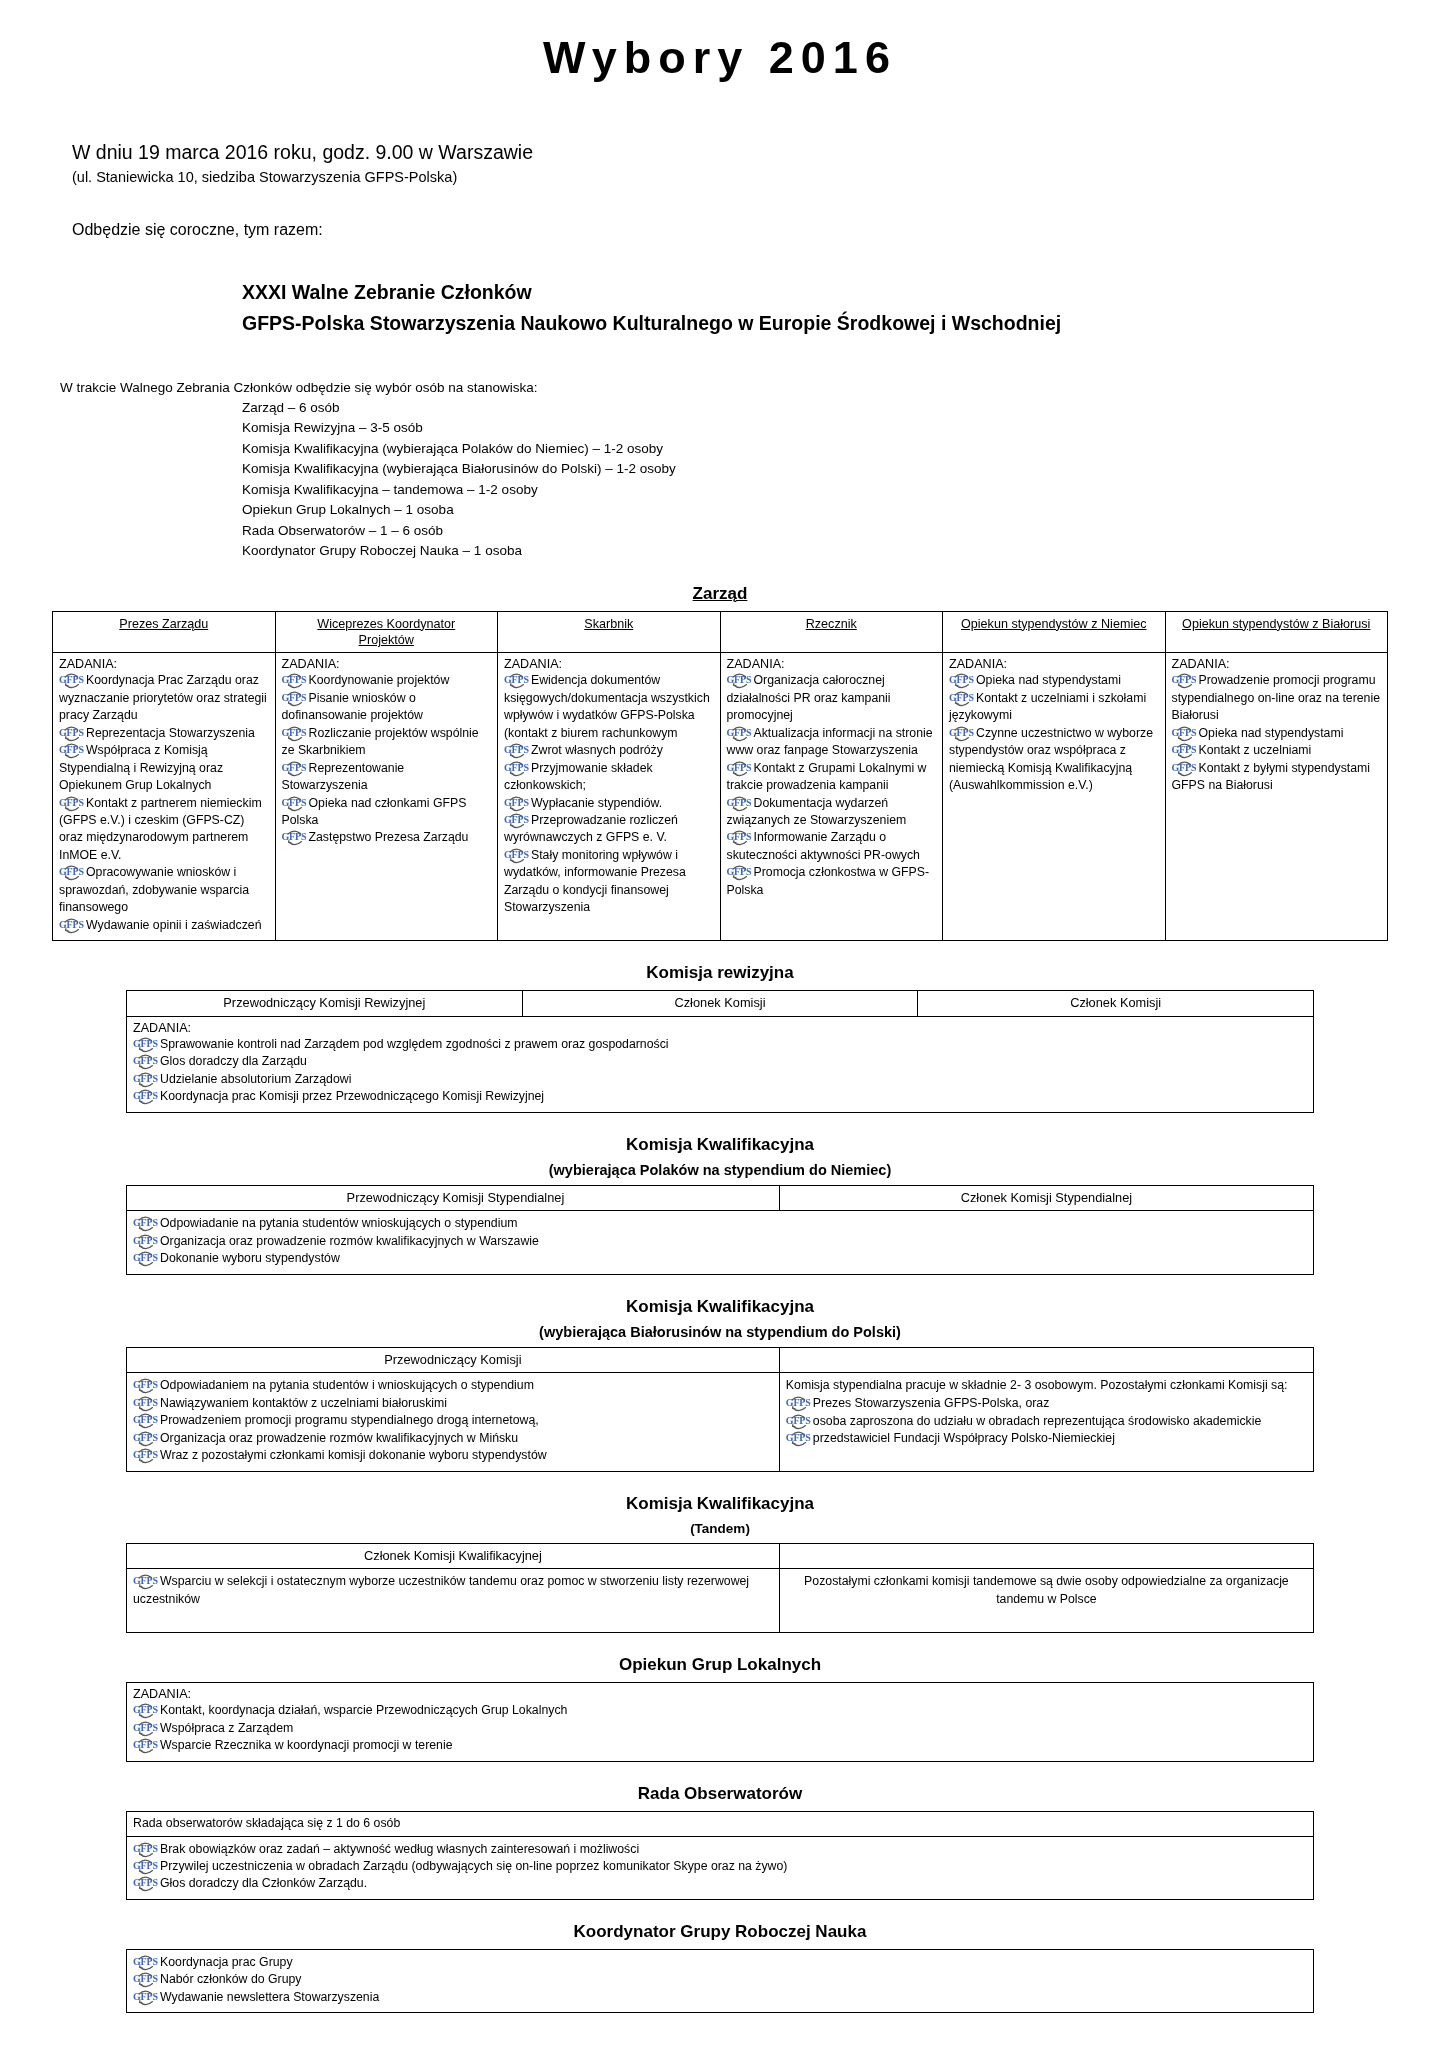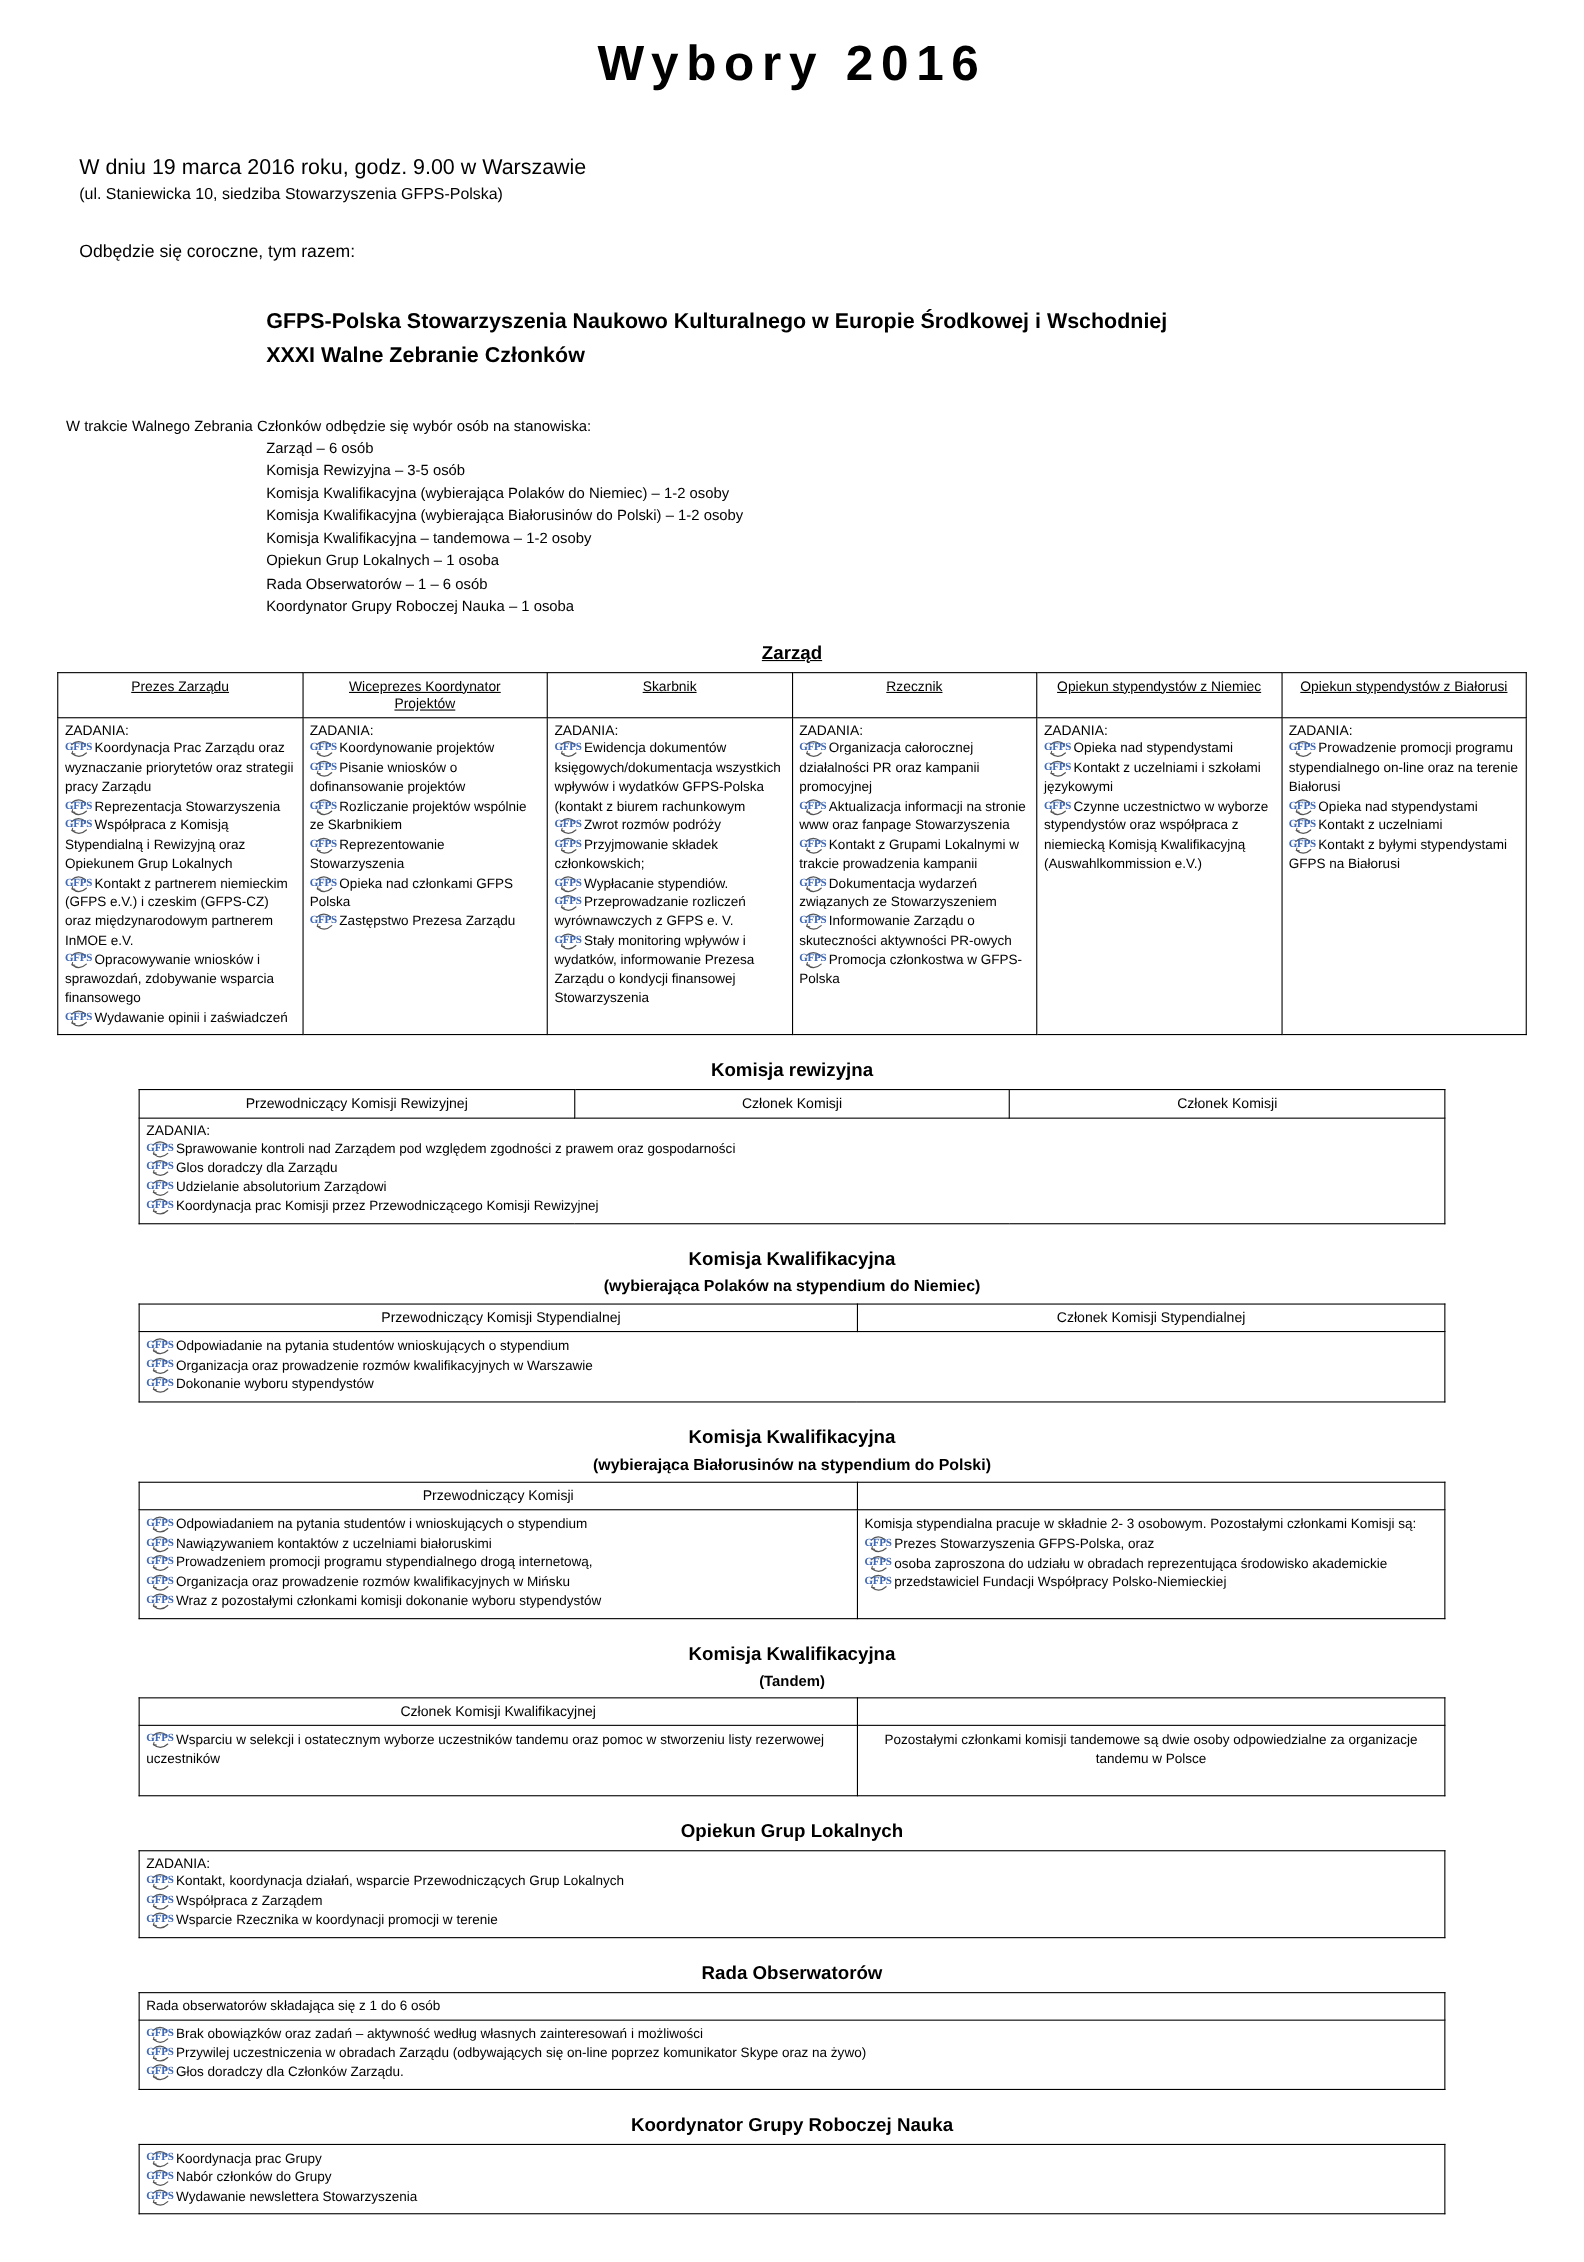--- a/index.html
+++ b/index.html
@@ -124,22 +124,22 @@
 
   <h1 class="doc-title">Wybory 2016</h1>
 
   <div class="intro-block">
     <div class="intro-line1">W dniu 19 marca 2016 roku, godz. 9.00 w Warszawie</div>
     <div class="intro-line2">(ul. Staniewicka 10, siedziba Stowarzyszenia GFPS-Polska)</div>
     <div class="intro-line3">Odbędzie się coroczne, tym razem:</div>
   </div>
 
   <div class="meeting-title">
+    <div>XXXI Walne Zebranie Członków</div>
     <div>GFPS-Polska Stowarzyszenia Naukowo Kulturalnego w Europie Środkowej i Wschodniej</div>
-    <div>XXXI Walne Zebranie Członków</div>
   </div>
 
   <div class="positions-intro">W trakcie Walnego Zebrania Członków odbędzie się wybór osób na stanowiska:</div>
   <div class="positions-list">
       <div>Zarząd – 6 osób</div>
       <div>Komisja Rewizyjna – 3-5 osób</div>
       <div>Komisja Kwalifikacyjna (wybierająca Polaków do Niemiec) – 1-2 osoby</div>
       <div>Komisja Kwalifikacyjna (wybierająca Białorusinów do Polski) – 1-2 osoby</div>
       <div>Komisja Kwalifikacyjna – tandemowa – 1-2 osoby</div>
       <div>Opiekun Grup Lokalnych – 1 osoba</div>
@@ -266,21 +266,21 @@
                       <path d="M5 6 Q11 0.5 17.5 5.5" stroke="#555" stroke-width="1.1" fill="none" stroke-linecap="round"></path>
                       <path d="M17.5 5.5 l-2.6 -0.6 M17.5 5.5 l-0.5 2" stroke="#555" stroke-width="1" fill="none" stroke-linecap="round"></path>
                       <path d="M18.5 13.5 Q12 19.5 5.5 14" stroke="#555" stroke-width="1.1" fill="none" stroke-linecap="round"></path>
                       <path d="M5.5 14 l2.6 0.5 M5.5 14 l0.5 -2" stroke="#555" stroke-width="1" fill="none" stroke-linecap="round"></path>
                     </svg><span class="gf-text">GFPS</span></span><span>Ewidencja dokumentów księgowych/dokumentacja wszystkich wpływów i wydatków GFPS-Polska (kontakt z biurem rachunkowym</span></div>
                 <div class="li"><span class="gfps"><svg width="24" height="20" viewBox="0 0 24 20">
                       <path d="M5 6 Q11 0.5 17.5 5.5" stroke="#555" stroke-width="1.1" fill="none" stroke-linecap="round"></path>
                       <path d="M17.5 5.5 l-2.6 -0.6 M17.5 5.5 l-0.5 2" stroke="#555" stroke-width="1" fill="none" stroke-linecap="round"></path>
                       <path d="M18.5 13.5 Q12 19.5 5.5 14" stroke="#555" stroke-width="1.1" fill="none" stroke-linecap="round"></path>
                       <path d="M5.5 14 l2.6 0.5 M5.5 14 l0.5 -2" stroke="#555" stroke-width="1" fill="none" stroke-linecap="round"></path>
-                    </svg><span class="gf-text">GFPS</span></span><span>Zwrot rozmów podróży</span></div>
+                    </svg><span class="gf-text">GFPS</span></span><span>Zwrot własnych podróży</span></div>
                 <div class="li"><span class="gfps"><svg width="24" height="20" viewBox="0 0 24 20">
                       <path d="M5 6 Q11 0.5 17.5 5.5" stroke="#555" stroke-width="1.1" fill="none" stroke-linecap="round"></path>
                       <path d="M17.5 5.5 l-2.6 -0.6 M17.5 5.5 l-0.5 2" stroke="#555" stroke-width="1" fill="none" stroke-linecap="round"></path>
                       <path d="M18.5 13.5 Q12 19.5 5.5 14" stroke="#555" stroke-width="1.1" fill="none" stroke-linecap="round"></path>
                       <path d="M5.5 14 l2.6 0.5 M5.5 14 l0.5 -2" stroke="#555" stroke-width="1" fill="none" stroke-linecap="round"></path>
                     </svg><span class="gf-text">GFPS</span></span><span>Przyjmowanie składek członkowskich;</span></div>
                 <div class="li"><span class="gfps"><svg width="24" height="20" viewBox="0 0 24 20">
                       <path d="M5 6 Q11 0.5 17.5 5.5" stroke="#555" stroke-width="1.1" fill="none" stroke-linecap="round"></path>
                       <path d="M17.5 5.5 l-2.6 -0.6 M17.5 5.5 l-0.5 2" stroke="#555" stroke-width="1" fill="none" stroke-linecap="round"></path>
                       <path d="M18.5 13.5 Q12 19.5 5.5 14" stroke="#555" stroke-width="1.1" fill="none" stroke-linecap="round"></path>

